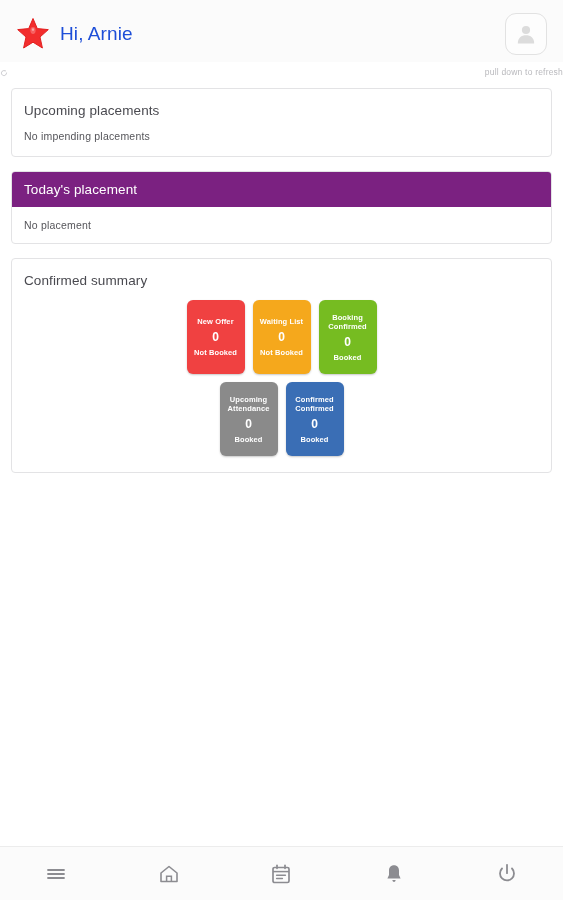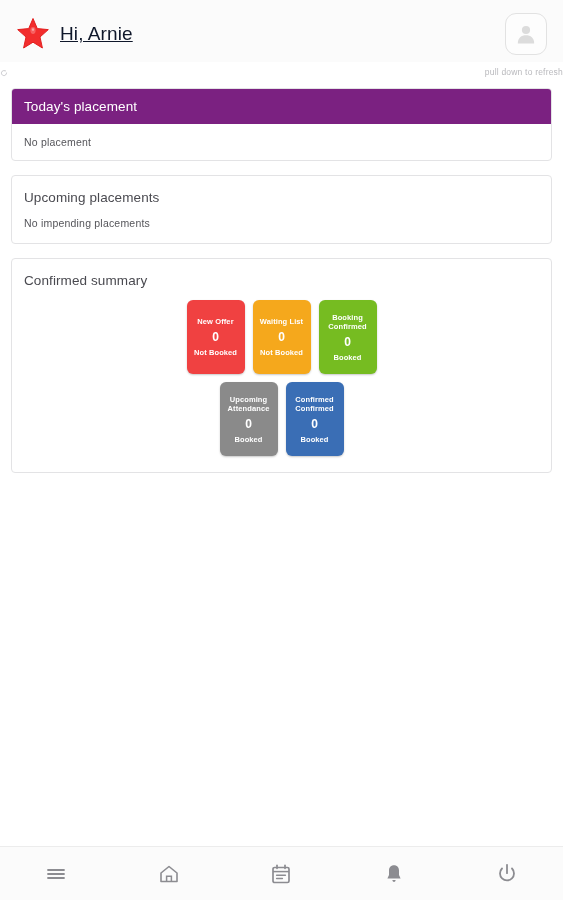--- a/index.html
+++ b/index.html
@@ -31,23 +31,22 @@
     gap: 10px;
     flex: 1;
   }
   .star-logo {
     width: 34px;
     height: 34px;
     display: block;
   }
   .greeting {
     font-size: 19px;
-    color: #0f172a;
-    letter-spacing: .1px;
-    text-decoration: underline;
+    color: #1d4ed8;
+    letter-spacing: .1px;
   }
   .avatar-btn {
     width: 42px;
     height: 42px;
     border: 1px solid #e2e2e2;
     border-radius: 11px;
     background: #fdfdfd;
     display: flex;
     align-items: center;
     justify-content: center;
@@ -207,27 +206,27 @@
       <path d="M8.2 5 A3.2 3.2 0 1 1 6.6 2.3" fill="none" stroke="#c2c2c6" stroke-width="1.1" stroke-linecap="round"></path>
       <path d="M6.2 1.2 L7.1 2.5 L5.6 2.8 Z" fill="#c2c2c6"></path>
     </svg>
   </span>
   <span class="refresh-text">pull down to refresh</span>
 </div>
 
 <div class="content">
 
   <div class="card">
+    <div class="card-title">Upcoming placements</div>
+    <div class="card-sub">No impending placements</div>
+  </div>
+
+  <div class="card">
     <div class="card-header-purple" style="background: rgb(123, 33, 129);">Today's placement</div>
     <div class="card-body">No placement</div>
-  </div>
-
-  <div class="card">
-    <div class="card-title">Upcoming placements</div>
-    <div class="card-sub">No impending placements</div>
   </div>
 
   <div class="card">
     <div class="card-title">Confirmed summary</div>
     <div class="summary-body">
       <div class="tile-row">
         <div class="tile" style="background: rgb(240, 65, 65);">
           <span class="tile-label">New Offer</span>
           <span class="tile-count">0</span>
           <span class="tile-status">Not Booked</span>

